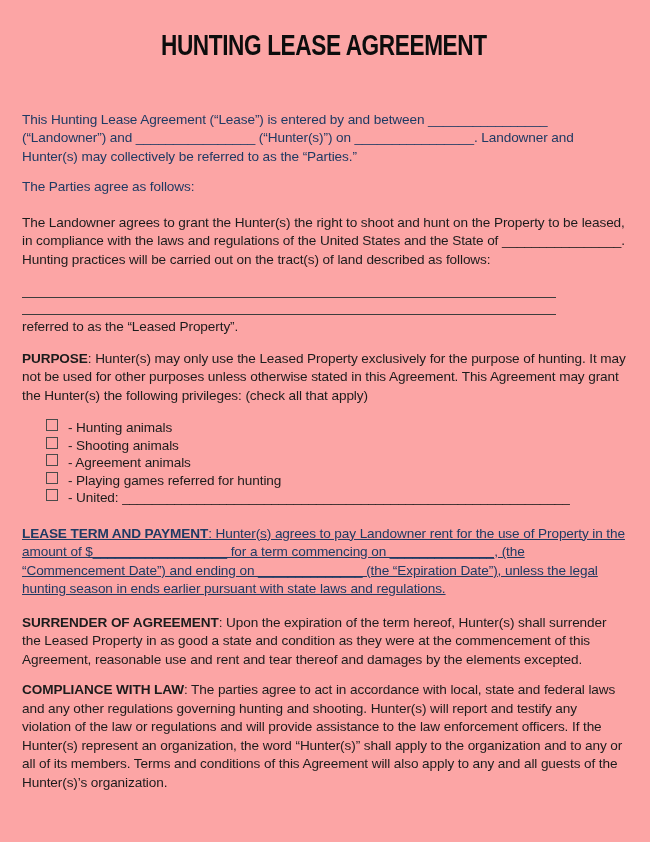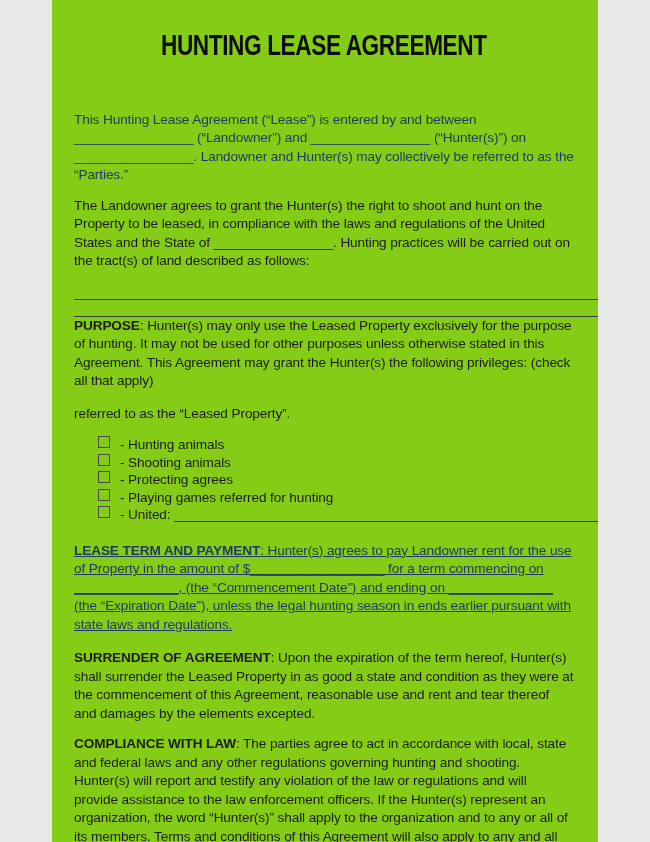--- a/index.html
+++ b/index.html
@@ -1,21 +1,21 @@
 <!DOCTYPE html>
 <html><head>
 <meta charset="utf-8">
 <style>
   html, body { margin: 0; padding: 0; background: #e8e8e8; }
   .page {
     position: relative;
-    width: 546px;
+    width: 650px;
     height: 842px;
     margin: 0 auto;
-    background: #84cc16;
+    background: #fca5a5;
     box-sizing: border-box;
     padding: 30px 24px 0 22px;
     font-family: "Liberation Sans", "DejaVu Sans", sans-serif;
     font-size: 13.6px;
     line-height: 18.5px;
     letter-spacing: -0.1px;
     overflow: hidden;
   }
   .title-wrap { text-align: center; margin: 0 0 50px 0; }
   .doc-title {
@@ -68,42 +68,43 @@
 <body>
 
 <div class="page">
 
   <div class="title-wrap">
     <h1 class="doc-title">HUNTING LEASE AGREEMENT</h1>
   </div>
 
   <p class="navy">This Hunting Lease Agreement (“Lease”) is entered by and between ________________ (“Landowner”) and ________________ (“Hunter(s)”) on ________________. Landowner and Hunter(s) may collectively be referred to as the “Parties.”</p>
 
+  <p class="navy para-parties">The Parties agree as follows:</p>
 
   <p class="blk">The Landowner agrees to grant the Hunter(s) the right to shoot and hunt on the Property to be leased, in compliance with the laws and regulations of the United States and the State of ________________. Hunting practices will be carried out on the tract(s) of land described as follows:</p>
 
   <div class="fill-line"></div>
   <div class="fill-line"></div>
 
+  <p class="blk para-leased">referred to as the “Leased Property”.</p>
+
   <p class="blk para-purpose"><strong class="sect">PURPOSE</strong><span>: Hunter(s) may only use the Leased Property exclusively for the purpose of hunting. It may not be used for other purposes unless otherwise stated in this Agreement. This Agreement may grant the Hunter(s) the following privileges: (check all that apply)</span></p>
-
-  <p class="blk para-leased">referred to as the “Leased Property”.</p>
 
   <ul class="checklist">
     <li>
       <span class="checkbox"></span>
       <span>- Hunting animals</span>
     </li>
     <li>
       <span class="checkbox"></span>
       <span>- Shooting animals</span>
     </li>
     <li>
       <span class="checkbox"></span>
-      <span>- Protecting agrees</span>
+      <span>- Agreement animals</span>
     </li>
     <li>
       <span class="checkbox"></span>
       <span>- Playing games referred for hunting</span>
     </li>
     <li>
       <span class="checkbox"></span>
       <span>- United: ____________________________________________________________</span>
     </li>
   </ul>

